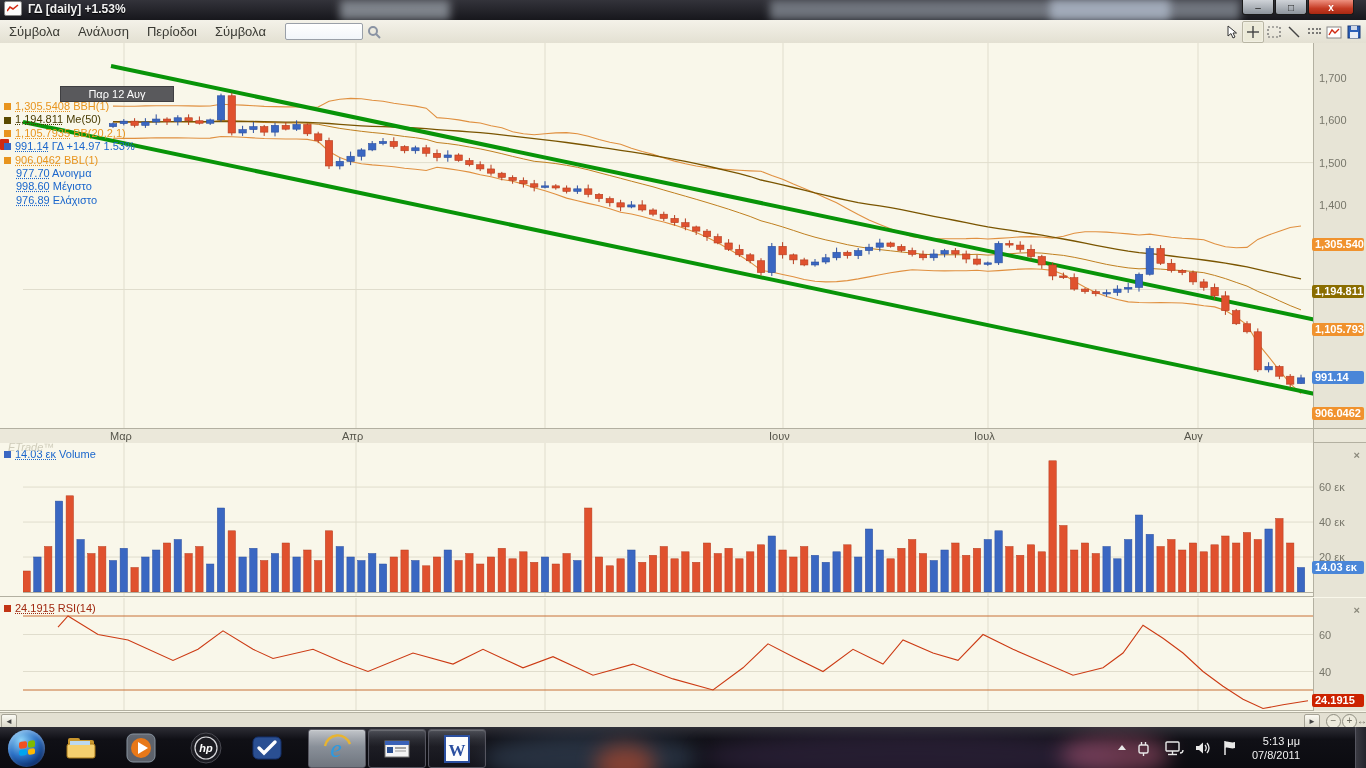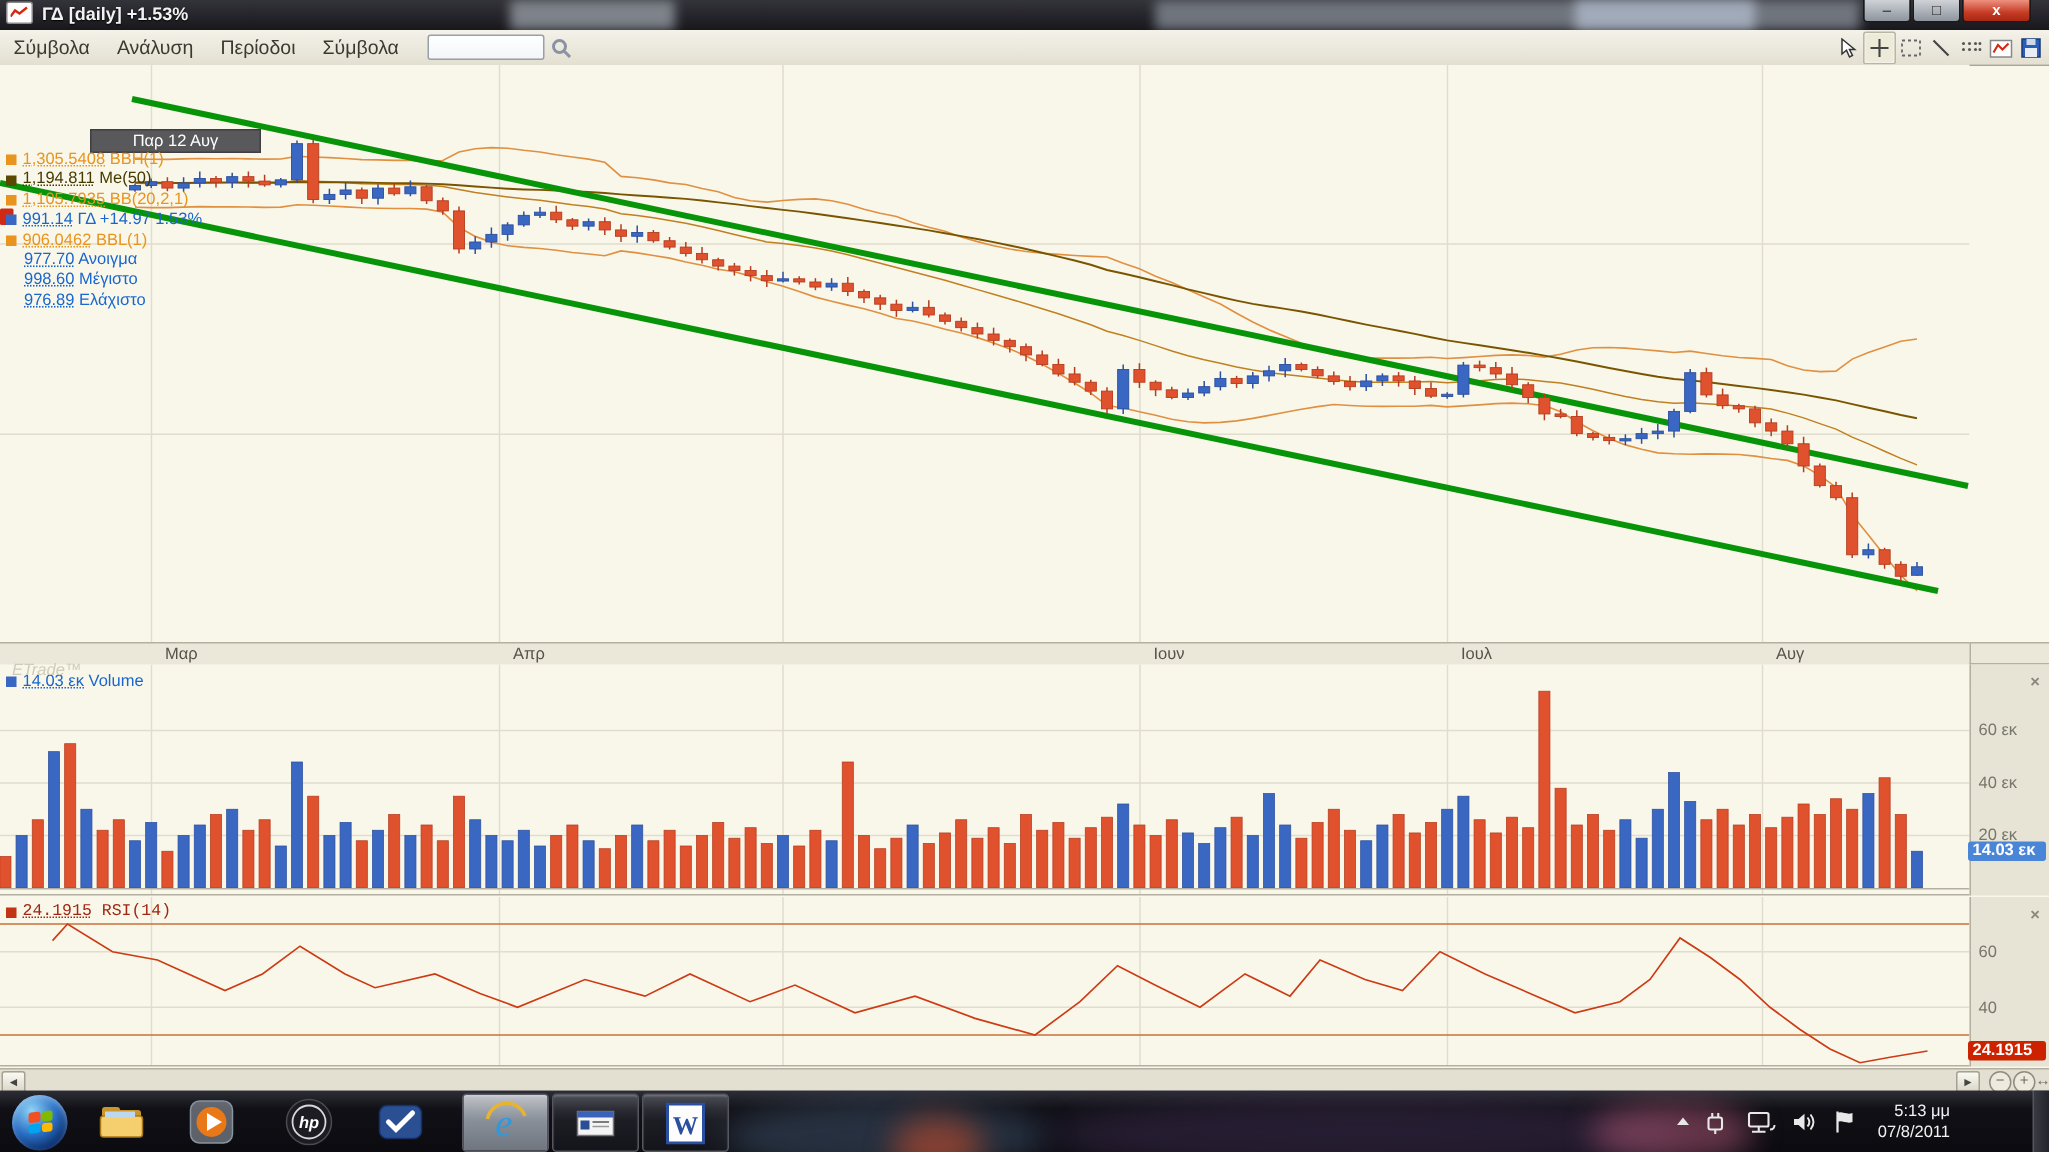--- a/index.html
+++ b/index.html
@@ -35,21 +35,21 @@
     display:flex;align-items:center;font-size:13px;color:#3a3a33;}
   .menu-item{padding:2px 9px;cursor:default;}
   .search-wrap{display:flex;align-items:center;margin-left:10px;}
   .search-input{width:70px;height:15px;border:1px solid #9aa0a8;border-radius:2px;
     background:linear-gradient(#fff,#f2f6fa);font-size:11px;padding:0 3px;}
   .mag{margin-left:4px;}
   .tools{position:absolute;right:2px;top:1px;display:flex;align-items:center;}
   .tool{width:20px;height:20px;display:flex;align-items:center;justify-content:center;border-radius:2px;}
   .tool.active{background:#ecead8;border:1px solid #b9b6a4;box-shadow:inset 0 0 2px #fff;}
   
-  .panel{position:absolute;left:0;background:#f9f7ea;}
+  .panel{position:absolute;left:0;background:#f9f7ea;padding-left:23px;}
   .gutter{position:absolute;left:1313px;width:53px;background:#e7e4d6;border-left:1px solid #b3b0a1;box-sizing:border-box;}
   .tick{position:absolute;left:5px;color:#77766a;font-size:11px;}
   .ptag{position:absolute;left:-2px;height:13px;border-radius:2px;color:#fff;font-size:11px;font-weight:bold;
     padding:0 3px;line-height:13px;white-space:nowrap;overflow:hidden;width:52px;box-sizing:border-box;}
   .panel-close{position:absolute;right:6px;color:#8a887b;font-size:11px;font-weight:bold;cursor:default;}
   .xaxis{position:absolute;left:0;top:428px;width:1313px;height:31px;background:#ebe8da;
     border-top:1px solid #b3b0a1;border-bottom:1px solid #b3b0a1;box-sizing:border-box;}
   .xaxis-cap{position:absolute;left:1313px;top:428px;width:53px;height:15px;background:#ebe8da;
     border-top:1px solid #b3b0a1;border-bottom:1px solid #b3b0a1;border-left:1px solid #b3b0a1;box-sizing:border-box;}
   .month{position:absolute;top:1px;color:#55544a;font-size:11px;}
@@ -449,20 +449,31 @@
           <span style="width:8px"></span>
           <span style="color:#1a66cc"><span class="lv">998.60</span> <span class="ll">Μέγιστο</span></span>
         </div>
         <div class="lrow">
           <span style="width:8px"></span>
           <span style="color:#1a66cc"><span class="lv">976.89</span> <span class="ll">Ελάχιστο</span></span>
         </div>
       </div>
     <div class="watermark">ETrade™</div>
   </div>
+  <div class="gutter" id="main-gutter" style="top:43px;height:385px;">
+      <span class="tick" style="top:29px">1,700</span>
+      <span class="tick" style="top:71px">1,600</span>
+      <span class="tick" style="top:114px">1,500</span>
+      <span class="tick" style="top:156px">1,400</span>
+      <span class="ptag" style="top:195px;background:#f0922e">1,305.540</span>
+      <span class="ptag" style="top:242px;background:#8a6d00">1,194.811</span>
+      <span class="ptag" style="top:280px;background:#f0922e">1,105.793</span>
+      <span class="ptag" style="top:328px;background:#4a86d8">991.14</span>
+      <span class="ptag" style="top:364px;background:#f0922e">906.0462</span>
+    </div>
 
   <div class="xaxis" id="xaxis">
       <span class="month" style="left: 110px;">Μαρ</span>
       <span class="month" style="left: 342px;">Απρ</span>
       <span class="month" style="left: 531px; margin-top: 33px;">Μαι</span>
       <span class="month" style="left: 769px;">Ιουν</span>
       <span class="month" style="left: 974px;">Ιουλ</span>
       <span class="month" style="left: 1184px;">Αυγ</span>
     </div>
   <div class="xaxis-cap"></div>
@@ -619,21 +630,21 @@
         <line x1="522" y1="0" x2="522" y2="112" stroke="#e0ddcd"></line>
         <line x1="760" y1="0" x2="760" y2="112" stroke="#e0ddcd"></line>
         <line x1="965" y1="0" x2="965" y2="112" stroke="#e0ddcd"></line>
         <line x1="1175" y1="0" x2="1175" y2="112" stroke="#e0ddcd"></line>
         <line x1="0" y1="36.5" x2="1313" y2="36.5" stroke="#e0ddcd"></line>
         <line x1="0" y1="73.5" x2="1313" y2="73.5" stroke="#e0ddcd"></line>
         <line x1="0" y1="18" x2="1313" y2="18" stroke="#c87137" stroke-width="1"></line>
         <line x1="0" y1="92" x2="1313" y2="92" stroke="#c87137" stroke-width="1"></line>
         <polyline points="35,29.1 45,18.0 75,36.5 105,42.0 150,62.4 175,51.3 200,32.8 230,51.3 250,60.5 290,51.3 320,64.3 345,73.5 390,55.0 430,66.1 460,51.3 500,69.8 530,58.7 570,77.2 610,66.1 650,80.9 690,92.0 720,69.8 745,45.8 770,58.7 800,73.5 830,51.3 860,66.1 880,42.0 910,55.0 935,62.4 960,36.5 990,51.3 1020,64.3 1050,77.2 1080,69.8 1100,55.0 1120,27.3 1140,40.2 1160,55.0 1180,73.5 1200,88.3 1220,101.3 1240,110.5 1260,106.8 1285,102.7" fill="none" stroke="#cc3b14" stroke-width="1.1"></polyline>
       </svg>
-    <div style="position:absolute;left:4px;top:4px;font-size:11px;color:#a02810;display:flex;align-items:center;gap:4px;font-family:Liberation Mono, monospace;">
+    <div style="position:absolute;left:4px;top:4px;font-size:11px;color:#a02810;display:flex;align-items:center;gap:4px;">
       <span class="sq" style="background:#c23414;"></span>
       <span><span class="lv">24.1915</span>&nbsp;<span>RSI(14)</span></span>
     </div>
   </div>
   <div class="gutter" id="rsi-gutter" style="top:598px;height:113px;">
     <span class="panel-close" style="top:6px;">×</span>
   <span class="tick" style="top:31px">60</span>
       <span class="tick" style="top:68px">40</span>
       <span class="ptag" style="top:96px;background:#cc2200">24.1915</span>
     </div>

